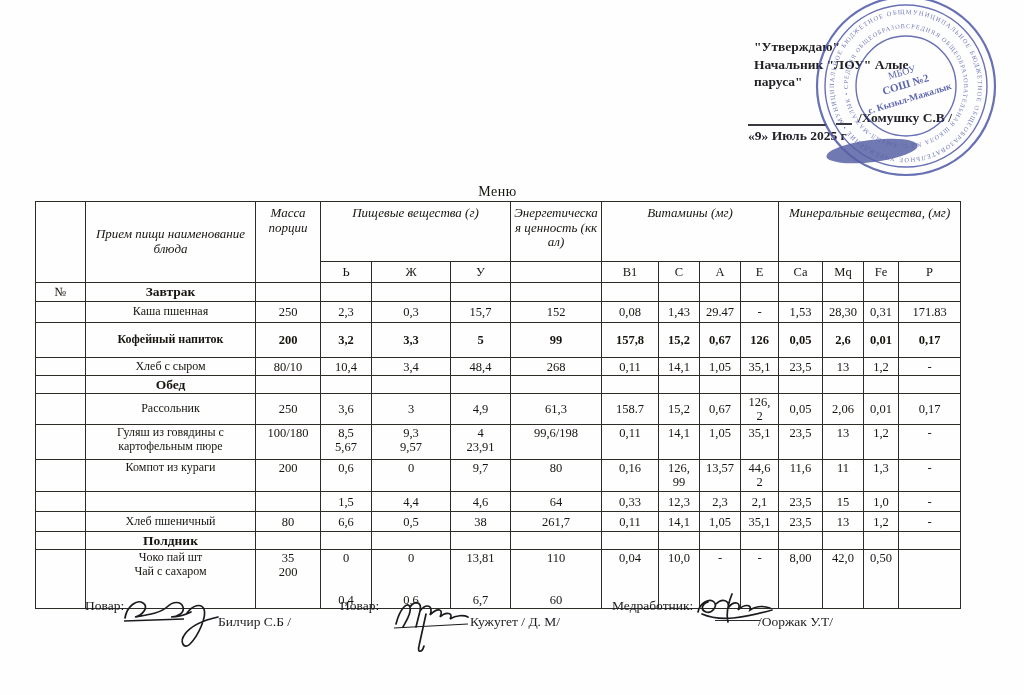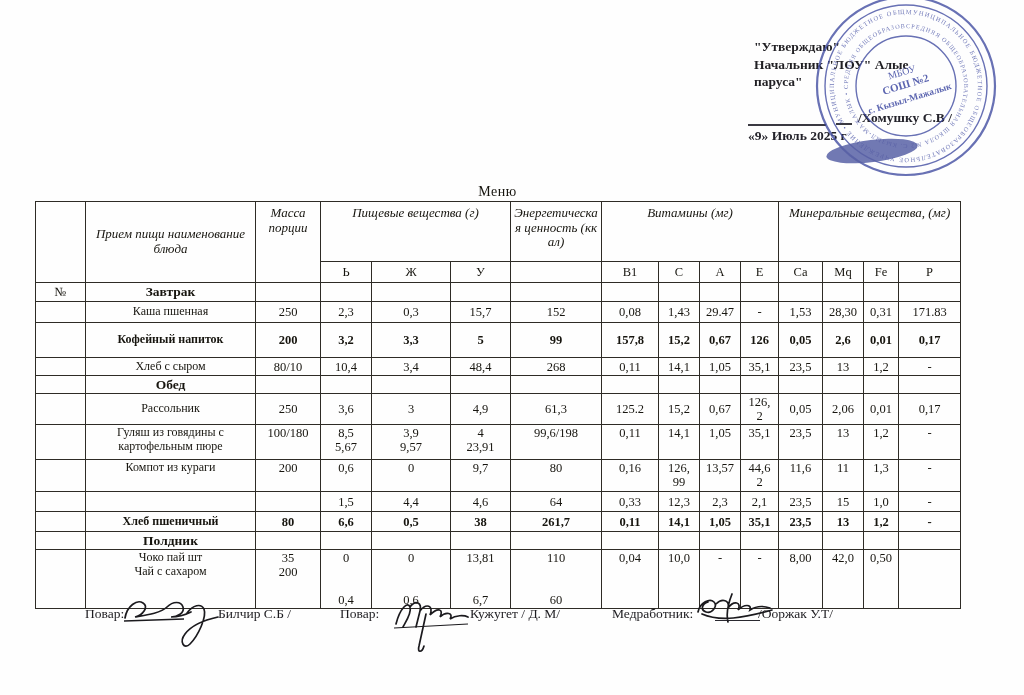--- a/index.html
+++ b/index.html
@@ -27,22 +27,22 @@
   .menu-table td{border:1px solid #2e2b26;padding:1px 2px;text-align:center;vertical-align:middle;
     font-size:12.5px;line-height:1.12;white-space:pre-line;overflow:hidden;}
   .menu-table td.hdr{font-size:13px;font-style:italic;}
   .menu-table td.brk{word-break:break-all;}
   .menu-table tr.vtop td{vertical-align:top;margin-top:28px;}
   .menu-table td.name{font-size:12px;}
   .menu-table tr.section td.name{font-weight:bold;font-size:13.5px;}
   .menu-table tr.boldrow td{font-weight:bold;}
   
   .footer{position:absolute;left:0;top:598px;width:1024px;height:70px;z-index:2;font-size:13.5px;color:#1d1c20;}
-  .footer .lbl{position:absolute;top:8px;}
-  .footer .nm{position:absolute;top:8px;}
+  .footer .lbl{position:absolute;top:0;}
+  .footer .nm{position:absolute;top:16px;}
   .sig{position:absolute;}
   .uline{position:absolute;border-bottom:1.5px solid #2a2930;}
 </style>
 </head>
 <body>
 
 <div class="page">
 
   <div class="approval">
     <div>"Утверждаю"</div>
@@ -210,37 +210,37 @@
           <td></td>
         </tr>
         <tr style="height: 31px;">
           <td></td>
           <td class="name">Рассольник</td>
           <td>250</td>
           <td>3,6</td>
           <td>3</td>
           <td>4,9</td>
           <td>61,3</td>
-          <td>125.2</td>
+          <td>158.7</td>
           <td>15,2</td>
           <td>0,67</td>
           <td>126,
 2</td>
           <td>0,05</td>
           <td>2,06</td>
           <td>0,01</td>
           <td>0,17</td>
         </tr>
         <tr class=" vtop" style="height: 35px;">
           <td></td>
           <td class="name">Гуляш из говядины с картофельным пюре</td>
           <td>100/180</td>
           <td>8,5
 5,67</td>
-          <td>3,9
+          <td>9,3
 9,57</td>
           <td>4
 23,91</td>
           <td>99,6/198</td>
           <td>0,11</td>
           <td>14,1</td>
           <td>1,05</td>
           <td>35,1</td>
           <td>23,5</td>
           <td>13</td>
@@ -276,21 +276,21 @@
           <td>64</td>
           <td>0,33</td>
           <td>12,3</td>
           <td>2,3</td>
           <td>2,1</td>
           <td>23,5</td>
           <td>15</td>
           <td>1,0</td>
           <td>-</td>
         </tr>
-        <tr style="height: 20px; font-weight: bold;">
+        <tr style="height: 20px;">
           <td></td>
           <td class="name">Хлеб пшеничный</td>
           <td>80</td>
           <td>6,6</td>
           <td>0,5</td>
           <td>38</td>
           <td>261,7</td>
           <td>0,11</td>
           <td>14,1</td>
           <td>1,05</td>

